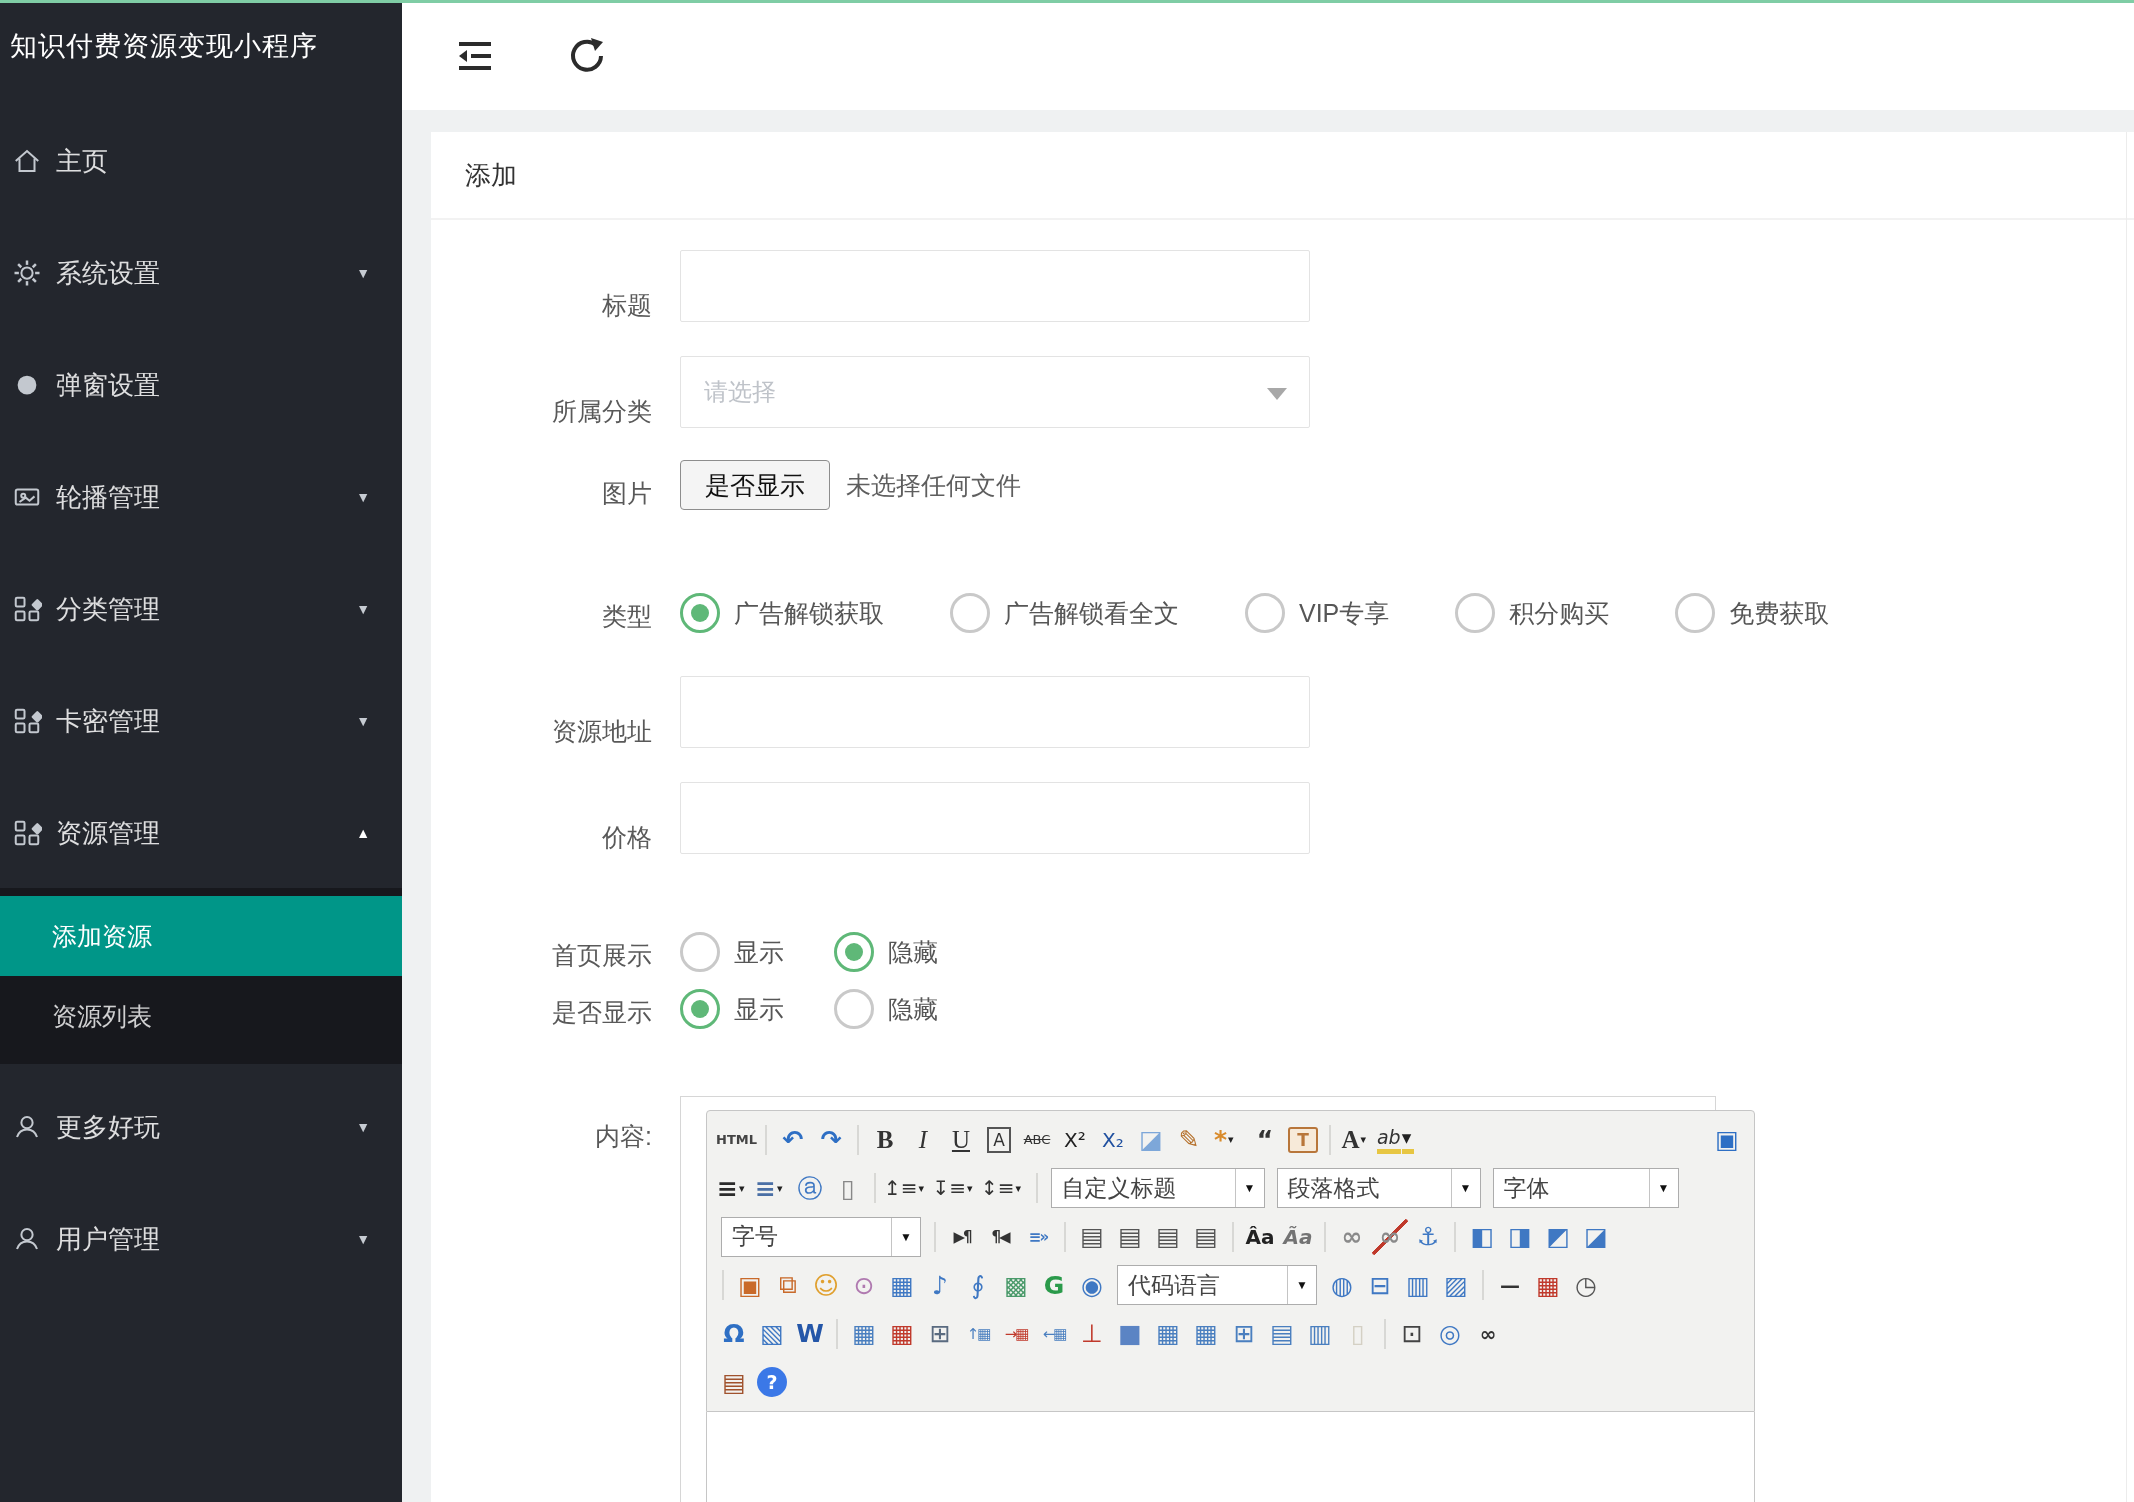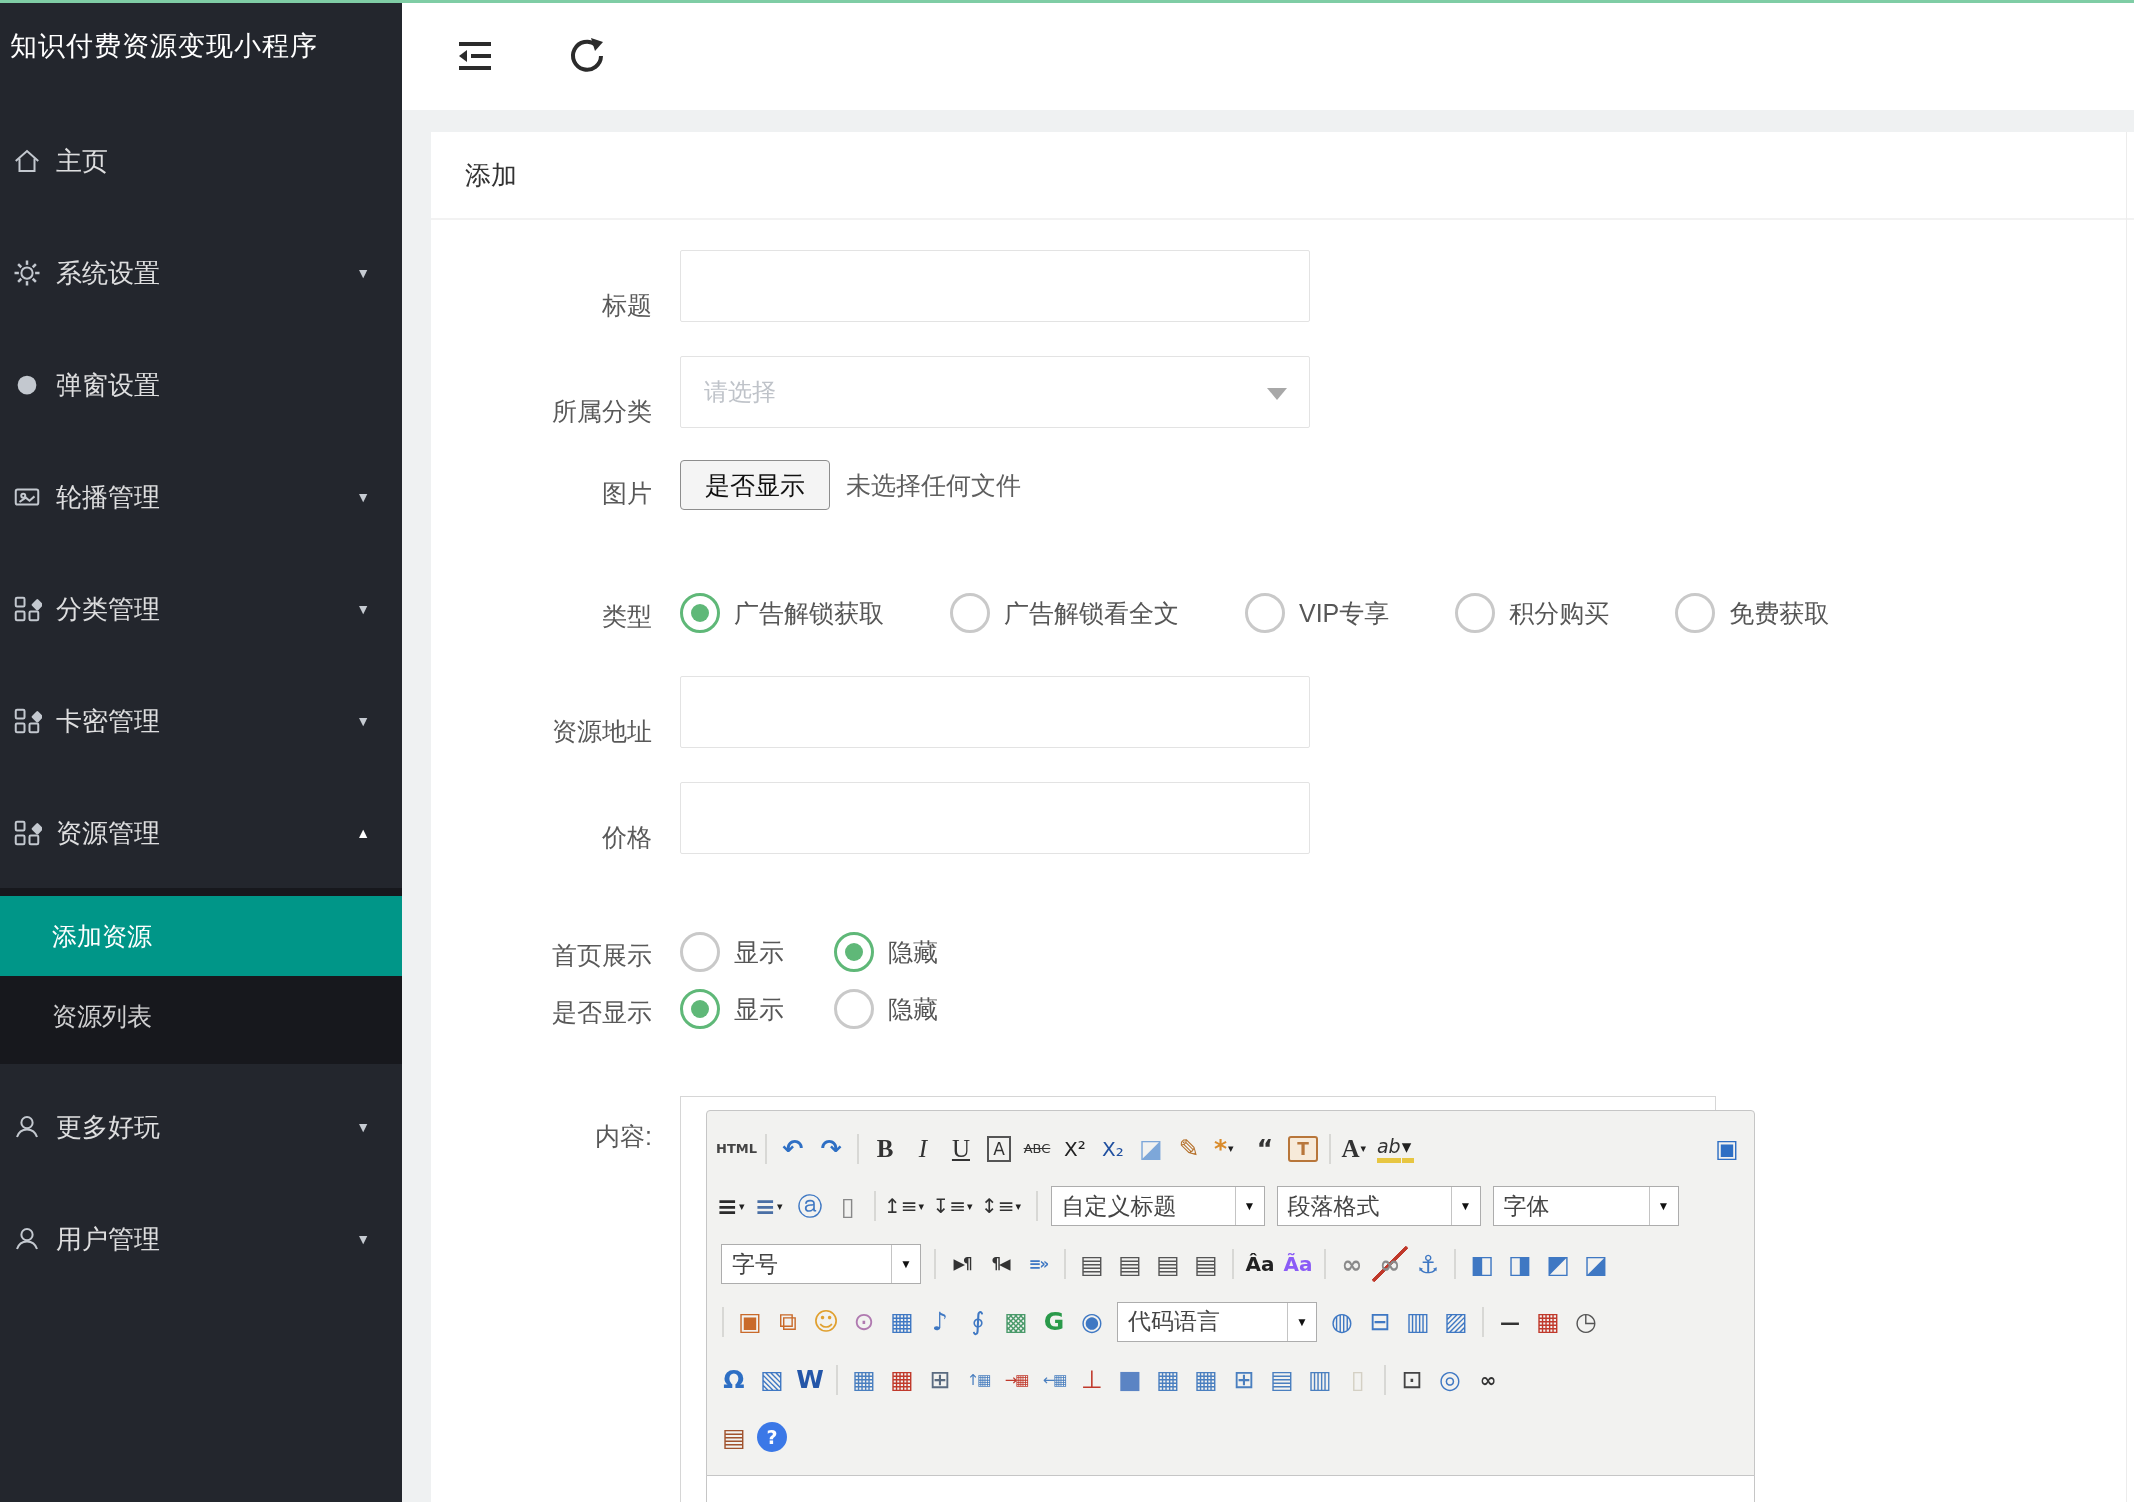--- a/index.html
+++ b/index.html
@@ -54,21 +54,21 @@
        background:#fff;display:flex;align-items:center;justify-content:center;flex:none}
   .rdo.on{border-color:#5FB878}
   .rdo .dot{width:18px;height:18px;border-radius:50%;background:transparent}
   .rdo.on .dot{background:#5FB878}
   .rl{margin-left:14px;font-size:25px;color:#565656}
   .g-type .radio{margin-right:66px}
   .g-2 .radio{margin-right:50px}
 
   
   .ed-wrap{position:absolute;left:249px;top:964px;width:1034px;height:538px;border:1px solid #d6d6d6;background:#fff}
-  .ed-toolbar{position:absolute;left:275px;top:978px;width:1049px;height:366px;background:#f2f2f0;
+  .ed-toolbar{position:absolute;left:275px;top:978px;width:1049px;height:302px;background:#f2f2f0;
        border:1px solid #c6c6c6;border-radius:4px 4px 0 0;box-sizing:border-box;padding:3px 8px;
        display:flex;flex-direction:column;justify-content:space-evenly;z-index:3}
   .ed-content{position:absolute;left:275px;top:1280px;width:1049px;bottom:0;background:#fff;
        border-left:1px solid #c6c6c6;border-right:1px solid #c6c6c6;box-sizing:border-box;z-index:2}
   .trow{display:flex;align-items:center;height:46px}
   .ticon{min-width:36px;height:36px;display:flex;align-items:center;justify-content:center;margin:0 1px;
        font-size:20px;color:#333;cursor:pointer;font-family:"DejaVu Sans",sans-serif;border-radius:3px}
   .ticon.big{font-size:25px}
   .ticon.sm{font-size:15px;letter-spacing:-2px}
   .ticon.txt{font-size:13px;font-weight:bold;letter-spacing:0;color:#444}
@@ -481,21 +481,21 @@
         <span class="ticon big" style="color: rgb(85, 85, 85);">
           <span>▤</span>
         </span>
         <span class="ticon big" style="color: rgb(85, 85, 85);">
           <span>▤</span>
         </span>
         <span class="tsep"></span>
         <span class="ticon b" style="color: rgb(34, 34, 34);">
           <span>Âa</span>
         </span>
-        <span class="ticon b" style="color: #8b5cf6;">
+        <span class="ticon b" style="color: #737373; font-style: italic;">
           <span>Ãa</span>
         </span>
         <span class="tsep"></span>
         <span class="ticon big b" style="color: rgb(138, 138, 138);">
           <span>∞</span>
         </span>
         <span class="ticon big b strike2" style="color: rgb(138, 138, 138);">
           <span>∞</span>
         </span>
         <span class="ticon big" style="color: rgb(63, 120, 195);">

